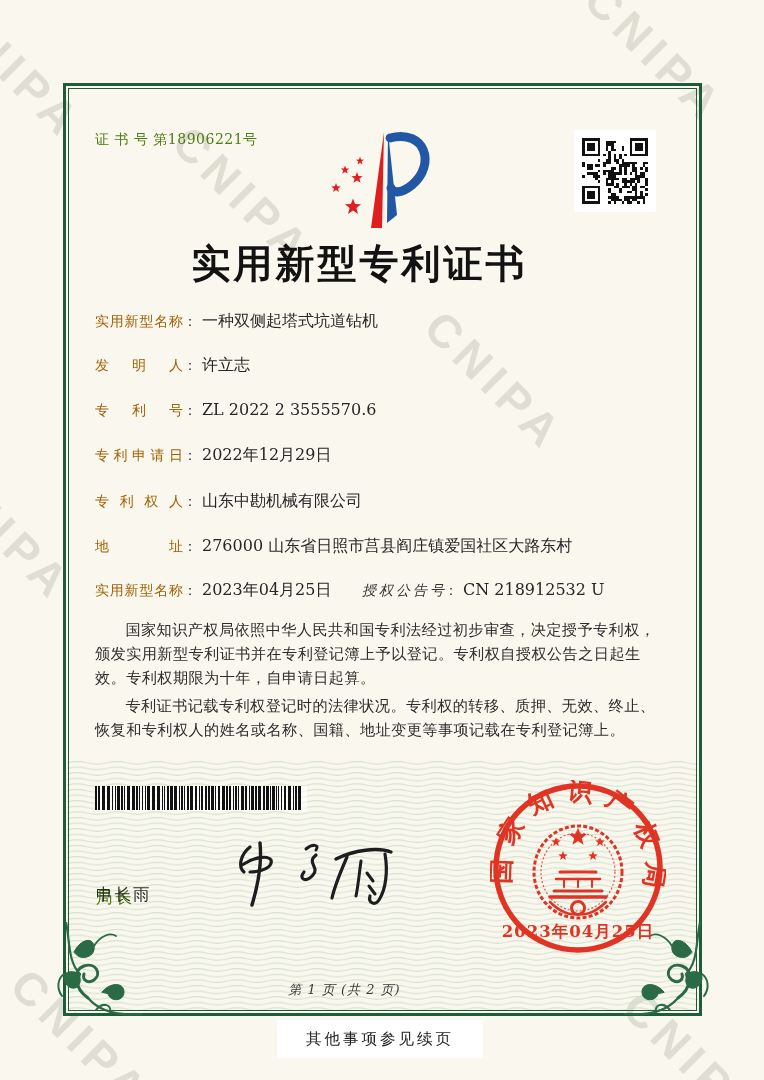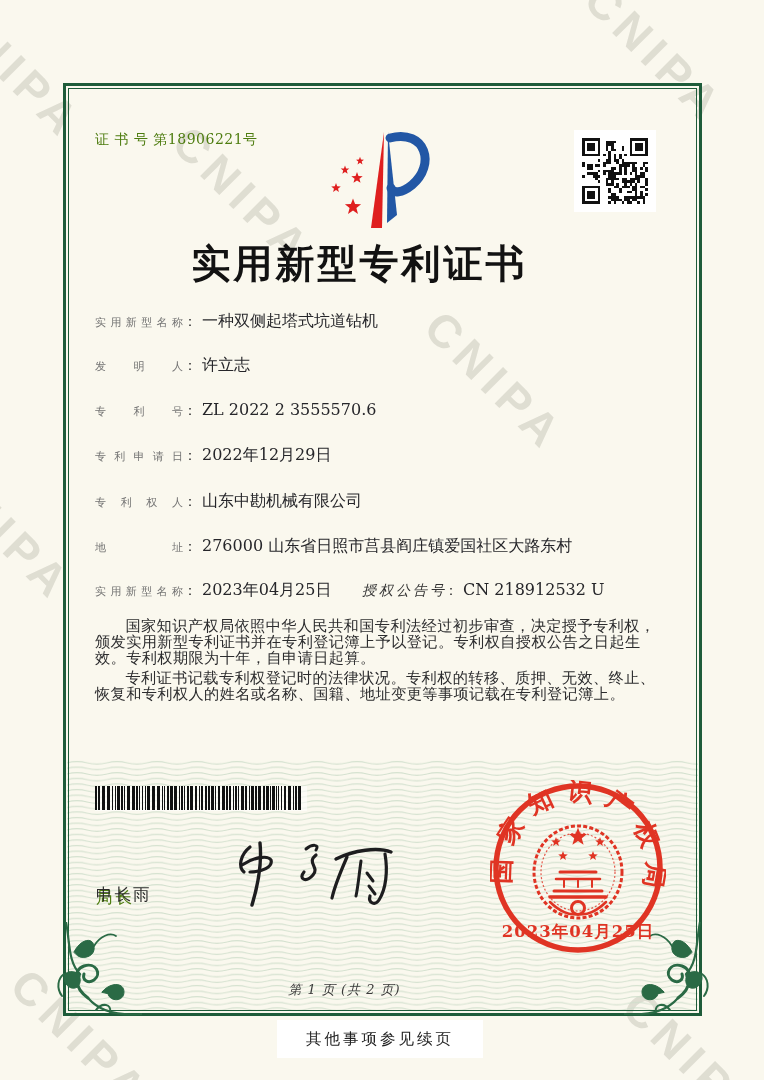--- a/index.html
+++ b/index.html
@@ -16,28 +16,28 @@
   .guilloche{position:absolute;left:67px;top:760px;z-index:1;opacity:.9;}
   .flourish{position:absolute;z-index:3;}
   .content{position:absolute;inset:0;z-index:4;}
   .abs{position:absolute;}
   .certno{left:95px;top:131px;font-size:14px;letter-spacing:.5px;color:#4d7c0f;}
   .qrbox{left:574px;top:130px;width:82px;height:82px;background:#fff;}
   .qrbox svg{position:absolute;left:8px;top:8px;}
   .title{left:63px;top:237px;width:593px;text-align:center;font-size:39px;font-weight:bold;
          letter-spacing:3px;color:#121212;}
   .row{position:absolute;left:95px;width:600px;height:22px;font-size:16px;color:#26262a;white-space:nowrap;}
-  .flabel{display:inline-block;width:88px;font-size:11px;color:#737373;
+  .flabel{display:inline-block;width:88px;font-size:14px;color:#a16207;
           text-align:justify;text-align-last:justify;vertical-align:baseline;}
   .flabel2{display:inline-block;width:82px;font-size:14px;color:#333;
            text-align:justify;text-align-last:justify;font-style:italic;}
   .colon{font-size:14px;color:#333;}
   .fvalue{margin-left:5px;font-size:16px;}
   .pair2{position:absolute;left:267px;top:0;}
-  .paras{left:95px;top:618px;width:575px;font-size:15.2px;line-height:16px;color:#2c2c2e;}
+  .paras{left:95px;top:618px;width:575px;font-size:15.2px;line-height:24px;color:#2c2c2e;}
   .paras p{margin:0 0 4px 0;text-indent:2em;letter-spacing:.4px;}
   .sig-title{left:96px;top:851px;font-size:16.5px;letter-spacing:3px;color:#4d7c0f;
              font-family:"Liberation Sans", sans-serif;margin-top:36px;}
   .sig-name{left:96px;top:884px;font-size:16.5px;letter-spacing:2px;color:#2b2b2b;
             font-family:"Liberation Sans", sans-serif;}
   .signature{left:230px;top:833px;mix-blend-mode:multiply;}
   .sealwrap{left:490px;top:780px;mix-blend-mode:multiply;opacity:.96;}
   .barcode{left:95px;top:786px;}
   .pagefoot{left:63px;top:981px;width:563px;text-align:center;font-size:13px;
             letter-spacing:1px;color:#3a3a3a;font-style:italic;}

